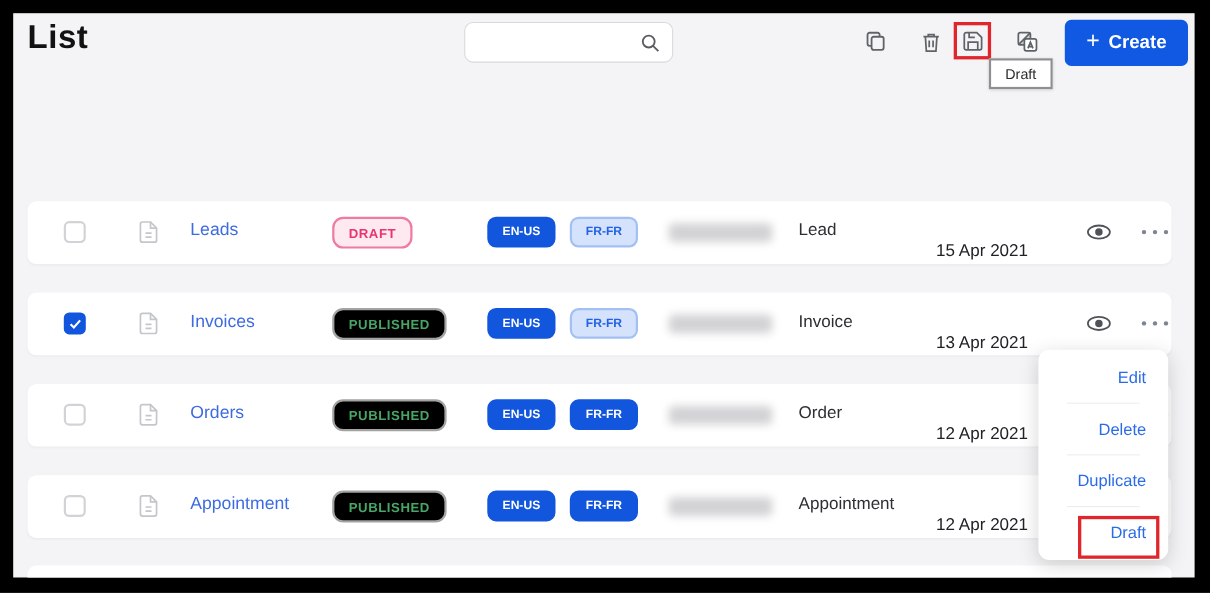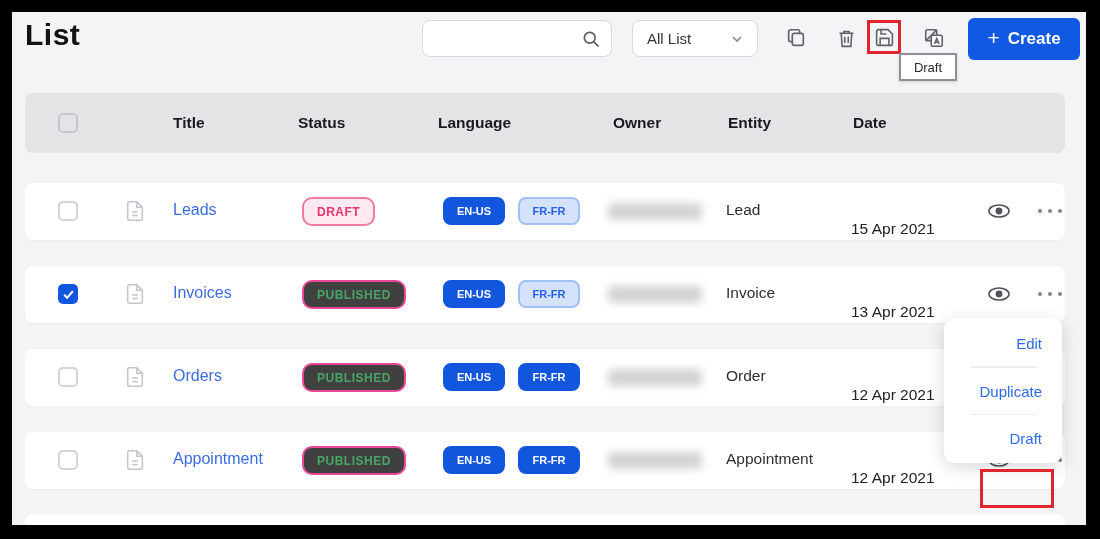--- a/index.html
+++ b/index.html
@@ -27,21 +27,21 @@
   .trow-partial { left:13px; top:502px; width:1040px; height:20px; background:#fff; border-radius:8px; }
 
   .cb { position:absolute; left:33px; top:18px; width:20px; height:20px; border:2px solid #d3d3d7; border-radius:5px; background:#fff; cursor:pointer; display:flex; align-items:center; justify-content:center; }
   .cb.header-cb { top:20px; background:transparent; border-color:#c7c7cb; }
   .cb.checked { background:#1256dd; border-color:#1256dd; }
 
   .doc-icon { position:absolute; left:99px; top:17px; }
   .row-title { position:absolute; left:148px; top:18px; font-size:16px; color:#3d6be0; cursor:pointer; }
   .status { position:absolute; left:277px; top:14px; height:29px; display:flex; align-items:center; padding:0 13px; border-radius:10px; font-size:12px; font-weight:bold; letter-spacing:.5px; }
   .status.draft { background:#fde9ef; border:2px solid #ef7ba0; color:#e8356e; }
-  .status.published { background:#404040; border:2px solid #ec4899; color:#47a express66; color:#47a566; }
+  .status.published { background:#000000; border:2px solid #a3a3a3; color:#47a express66; color:#47a566; }
   .lang { position:absolute; top:14px; height:28px; display:flex; align-items:center; justify-content:center; width:62px; border-radius:8px; font-size:11px; font-weight:bold; }
   .lang.l1 { left:418px; }
   .lang.l2 { left:493px; }
   .lang.solid { background:#1256dd; color:#fff; border:2px solid #1256dd; }
   .lang.light { background:#d4e2fb; color:#2361e8; border:2px solid #a3c0f4; }
   .owner-blur { position:absolute; left:583px; top:20px; width:94px; height:17px; border-radius:4px; background:#aeaeb4; filter:blur(4px); opacity:.55; }
   .entity { position:absolute; left:701px; top:18px; font-size:15.5px; color:#2e2e33; }
   .date { position:absolute; left:826px; top:18px; font-size:15.5px; color:#222226;margin-top:19px; }
   .eye { position:absolute; left:961px; top:18px; cursor:pointer; }
   .dots { position:absolute; left:1013px; top:26px; display:flex; gap:6px; cursor:pointer; }
@@ -66,28 +66,20 @@
     <div class="abs searchbox">
       <input type="text" placeholder="" style="">
       <span>
         <svg width="20" height="20" viewBox="0 0 24 24" fill="none" stroke="#5b5b60" stroke-width="2">
             <circle cx="10.5" cy="10.5" r="6.5"></circle>
             <line x1="15.5" y1="15.5" x2="21" y2="21"></line>
           </svg>
       </span>
     </div>
 
-    <div class="abs filterbox">
-      <span class="val">All List</span>
-      <span>
-        <svg width="16" height="16" viewBox="0 0 24 24" fill="none" stroke="#8a8a90" stroke-width="2.4">
-            <polyline points="6 9 12 15 18 9"></polyline>
-          </svg>
-      </span>
-    </div>
 
     <div class="abs iconbtn" style="left:770px; top:12px;">
       <svg width="22" height="22" viewBox="0 0 24 24" fill="none" stroke="#5f6368" stroke-width="1.8">
           <rect x="8" y="7" width="12" height="13" rx="2"></rect>
           <path d="M16 7V5a2 2 0 0 0-2-2H6a2 2 0 0 0-2 2v9a2 2 0 0 0 2 2h2"></path>
         </svg>
     </div>
 
     <div class="abs iconbtn" style="left:820px; top:12px;">
       <svg width="21" height="21" viewBox="0 0 24 24" fill="none" stroke="#5f6368" stroke-width="1.8">
@@ -120,29 +112,20 @@
 
     <button class="abs create-btn">
       <span class="plus">+</span>
       <span>Create</span>
     </button>
 
     <div class="abs tooltip">
       <span>Draft</span>
     </div>
 
-    <div class="abs thead">
-      <span class="cb header-cb"></span>
-      <span class="col" style="left:148px;">Title</span>
-      <span class="col" style="left:273px;">Status</span>
-      <span class="col" style="left:413px;">Language</span>
-      <span class="col" style="left:588px;">Owner</span>
-      <span class="col" style="left:703px;">Entity</span>
-      <span class="col" style="left:828px;">Date</span>
-    </div>
 
     <div class="abs trow" style="top:171px;">
       <span class="cb"></span>
       <span class="doc-icon">
         <svg width="22" height="22" viewBox="0 0 24 24" fill="none" stroke="#c3c6cb" stroke-width="1.7">
             <path d="M14 2H6a2 2 0 0 0-2 2v16a2 2 0 0 0 2 2h12a2 2 0 0 0 2-2V8z"></path>
             <polyline points="14 2 14 8 20 8"></polyline>
             <line x1="9" y1="13" x2="15" y2="13"></line>
             <line x1="9" y1="17" x2="15" y2="17"></line>
           </svg>
@@ -259,20 +242,21 @@
           <i></i>
           <i></i>
         </span>
     </div>
 
     <div class="abs trow-partial"></div>
 
     <div class="abs ctxmenu">
       <div class="item">Edit</div>
       <div class="divider"></div>
+      <div class="item">Delete</div>
       <div class="divider"></div>
       <div class="item">Duplicate</div>
       <div class="divider"></div>
       <div class="item">Draft</div>
       <div class="ctx-redbox"></div>
     </div>
 
   </div>
 </div>
 

